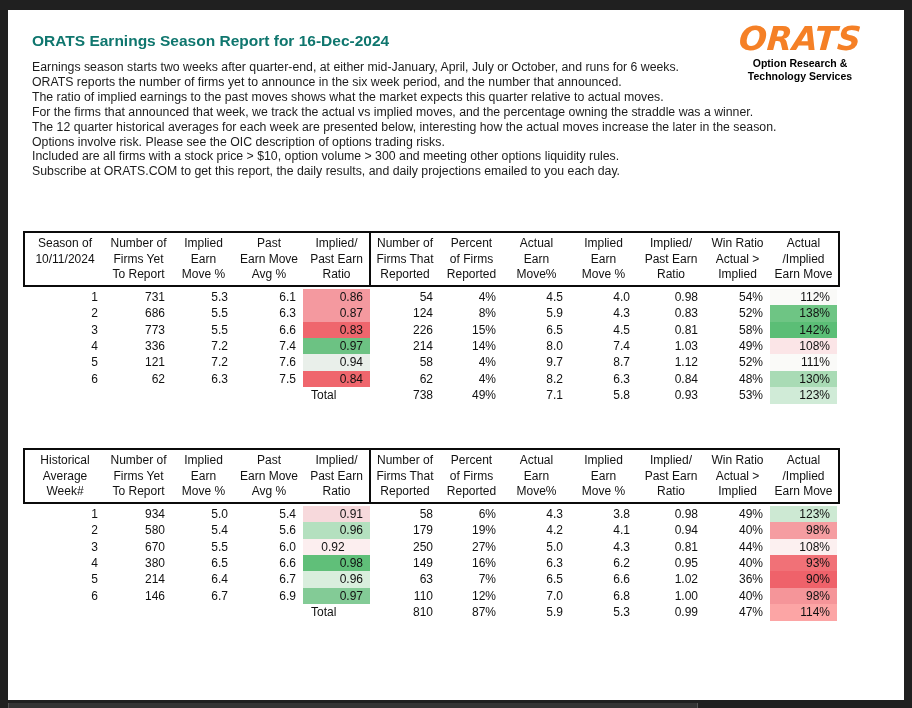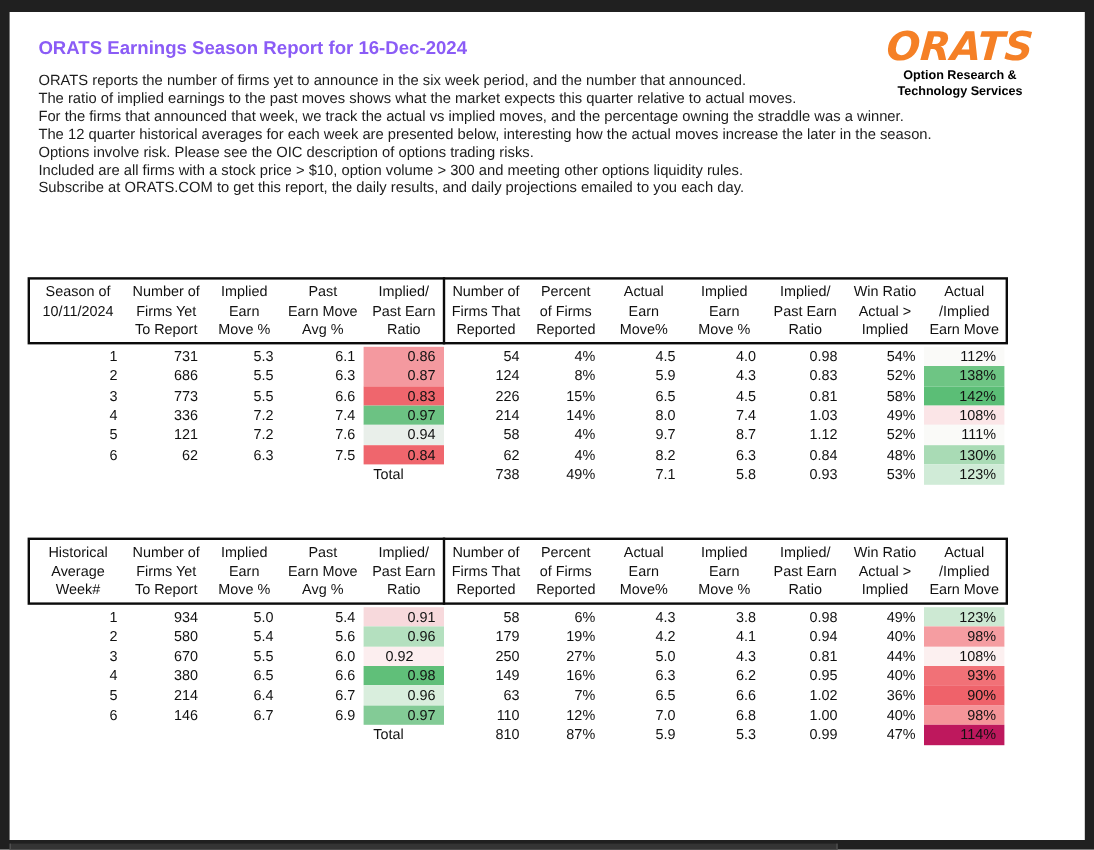--- a/index.html
+++ b/index.html
@@ -17,21 +17,21 @@
     background:#ffffff;
   }
   .next-page-sliver {
     position:absolute; left:8px; top:703px;
     width:688px; height:5px;
     background:#343434;
     border-left:1px solid #555; border-right:1px solid #555;
   }
   .page-title {
     position:absolute; left:24px; top:22px;
-    font-size:15.5px; font-weight:bold; color:#8b5cf6;
+    font-size:15.5px; font-weight:bold; color:#0f766e;
     margin:0; white-space:nowrap;
   }
   .logo {
     position:absolute; right:34px; top:12px;
     width:140px; text-align:center;
   }
   .logo-word {
     font-size:33px; font-weight:bold; font-style:italic;
     letter-spacing:0px; line-height:34px;
     color:#F58026;
@@ -95,20 +95,21 @@
 
   <div class="logo">
     <div class="logo-word" style="color: rgb(245, 128, 38);">ORATS</div>
     <div class="logo-tag">
       <span>Option Research &amp;</span><br>
       <span>Technology Services</span>
     </div>
   </div>
 
   <div class="intro">
+    <div class="intro-line">Earnings season starts two weeks after quarter-end, at either mid-January, April, July or October, and runs for 6 weeks.</div>
     <div class="intro-line">ORATS reports the number of firms yet to announce in the six week period, and the number that announced.</div>
     <div class="intro-line">The ratio of implied earnings to the past moves shows what the market expects this quarter relative to actual moves.</div>
     <div class="intro-line">For the firms that announced that week, we track the actual vs implied moves, and the percentage owning the straddle was a winner.</div>
     <div class="intro-line">The 12 quarter historical averages for each week are presented below, interesting how the actual moves increase the later in the season.</div>
     <div class="intro-line">Options involve risk. Please see the OIC description of options trading risks.</div>
     <div class="intro-line">Included are all firms with a stock price &gt; $10, option volume &gt; 300 and meeting other options liquidity rules.</div>
     <div class="intro-line">Subscribe at ORATS.COM to get this report, the daily results, and daily projections emailed to you each day.</div>
   </div>
 
   <div class="report-table" id="table-0">
@@ -428,20 +429,20 @@
           <div class="td"></div>
           <div class="td"></div>
           <div class="td"></div>
           <div class="td left">Total</div>
           <div class="td">810</div>
           <div class="td">87%</div>
           <div class="td">5.9</div>
           <div class="td">5.3</div>
           <div class="td">0.99</div>
           <div class="td">47%</div>
-          <div class="td" style="background: #be185d; padding-left: 12px;">114%</div>
+          <div class="td" style="background: #fca5a5; padding-left: 12px;">114%</div>
         </div>
       </div>
     </div>
 
 </div>
 
 <div class="next-page-sliver"></div>
 
 </body></html>

